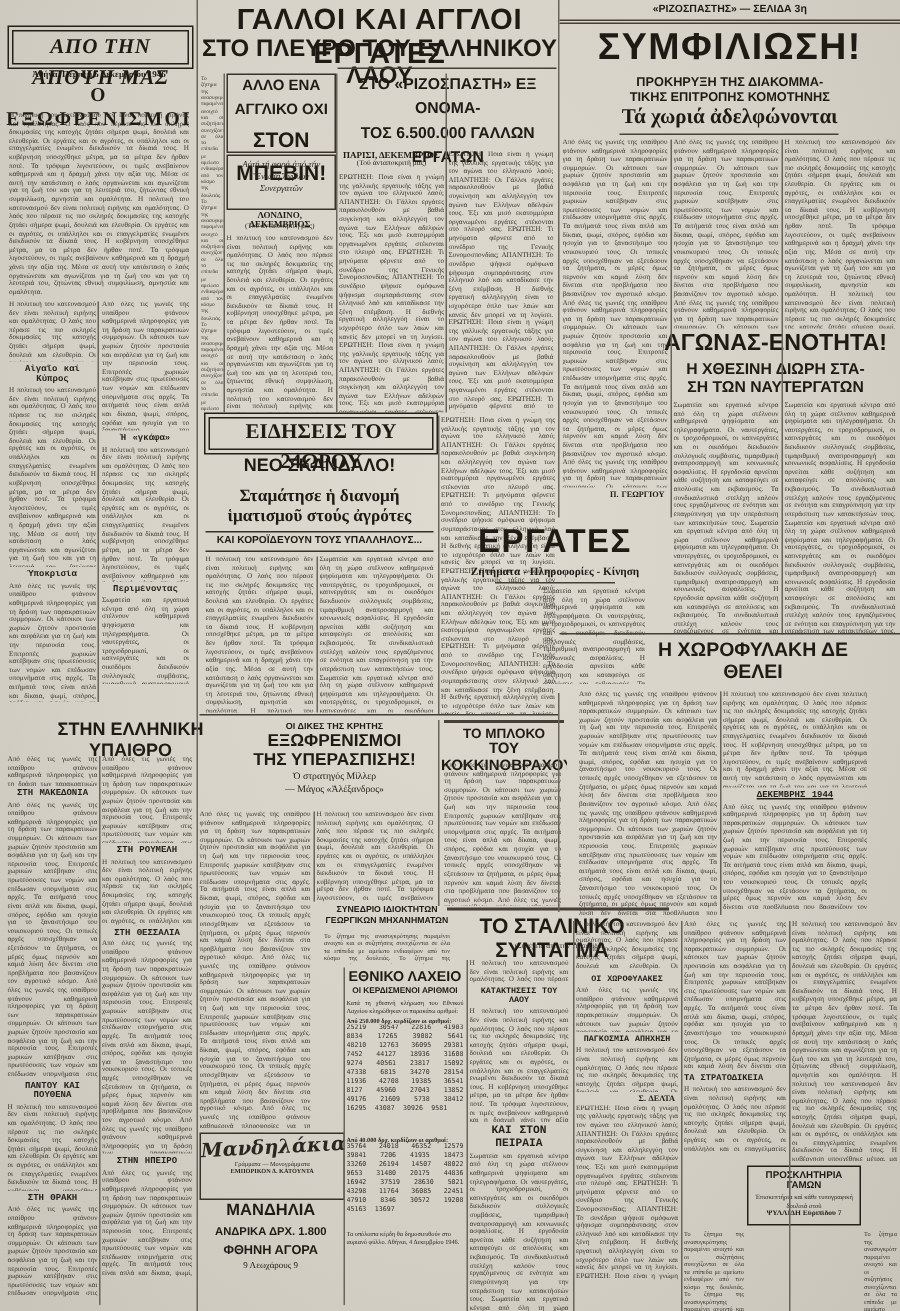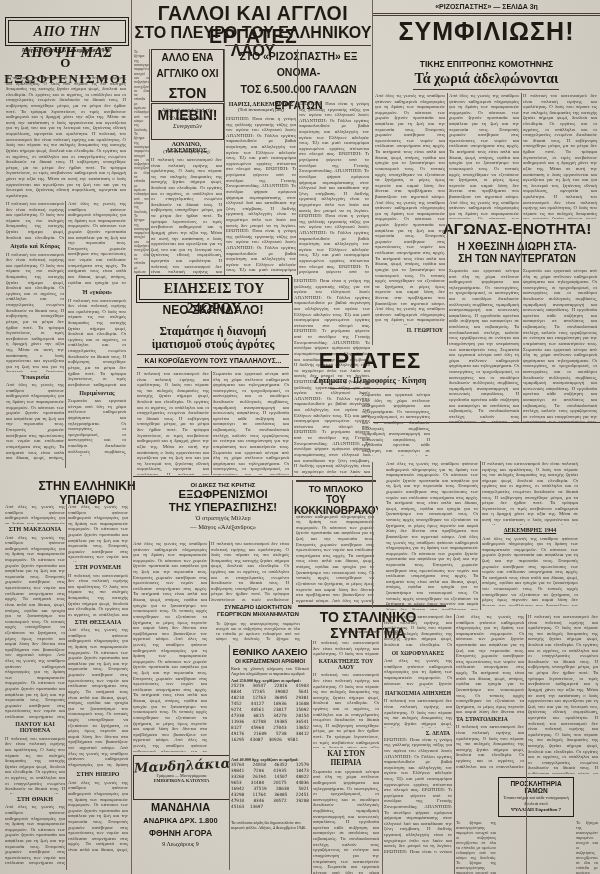--- a/index.html
+++ b/index.html
@@ -6,21 +6,21 @@
   #page{position:relative;width:600px;height:874px;margin:0 auto;overflow:hidden;
     background:radial-gradient(ellipse at 50% 38%, #dedad0 0%, #d6d2c8 55%, #c8c4ba 100%);
     font-family:"Liberation Serif", serif; color:#2b2620;}
   .abs{position:absolute;}
   .vr{position:absolute;width:1px;background:#6a645a;}
   .hr{position:absolute;height:1px;background:#453f37;}
   .c{position:absolute;overflow:hidden;text-align:justify;font-size:4.8px;line-height:1.17;
      color:#3a342c;word-spacing:.6px;}
   .c .t{overflow:hidden;}
   .c .sh{font-weight:bold;text-align:center;font-size:6px;line-height:1.1;color:#241f19;
-     margin:2px 0;overflow:hidden;font-family:Liberation Serif, serif;}
+     margin:2px 0;overflow:hidden;font-family:Liberation Mono, monospace;}
   .c .shl{text-align:left;}
   .c .sig{font-weight:bold;text-align:right;font-size:5.5px;color:#241f19;margin:2px 2px 0 0;}
   .hd{position:absolute;font-weight:bold;text-align:center;color:#1f1a14;overflow:hidden;}
   .sans{font-family:"Liberation Sans",sans-serif;}
   .serif{font-family:"Liberation Serif",serif;}
   .dbox{border:1px solid #241f19;outline:1px solid #241f19;outline-offset:2px;}
   .box1{border:1px solid #38322a;}
   .nums{font-family:"DejaVu Sans Mono",monospace;font-size:4.4px;line-height:1.35;
      text-align:justify;word-spacing:3px;color:#332d26;overflow:hidden;}
   .tinyc{font-size:4.2px;line-height:1.2;}
@@ -87,20 +87,21 @@
     <div class="hd sans" style="position:static;font-size:6.8px;line-height:12px;">ΚΑΙ ΚΟΡΟΪΔΕΥΟΥΝ ΤΟΥΣ ΥΠΑΛΛΗΛΟΥΣ...</div>
   </div>
   <div class="c" style="left:137px;top:371px;width:72px;height:104px;">Η πολιτική του κατευνασμού δεν είναι πολιτική ειρήνης και ομαλότητας. Ο λαός που πέρασε τις πιο σκληρές δοκιμασίες της κατοχής ζητάει σήμερα ψωμί, δουλειά και ελευθερία. Οι εργάτες και οι αγρότες, οι υπάλληλοι και οι επαγγελματίες ενωμένοι διεκδικούν τα δίκαιά τους. Η κυβέρνηση υποσχέθηκε μέτρα, μα τα μέτρα δεν ήρθαν ποτέ. Τα τρόφιμα λιγοστεύουν, οι τιμές ανεβαίνουν καθημερινά και η δραχμή χάνει την αξία της. Μέσα σε αυτή την κατάσταση ο λαός οργανώνεται και αγωνίζεται για τη ζωή του και για τη λευτεριά του, ζητώντας εθνική συμφιλίωση, αμνηστία και ομαλότητα. Η πολιτική του κατευνασμού δεν είναι πολιτική ειρήνης και ομαλότητας. Ο λαός που πέρασε τις πιο σκληρές δοκιμασίες της κατοχής ζητάει σήμερα ψωμί, δουλειά και ελευθερία. Οι εργάτες και οι αγρότες, οι υπάλληλοι και οι επαγγελματίες ενωμένοι διεκδικούν τα δίκαιά τους. Η κυβέρνηση υποσχέθηκε μέτρα, μα τα μέτρα δεν ήρθαν ποτέ. Τα τρόφιμα λιγοστεύουν, οι τιμές ανεβαίνουν καθημερινά και η δραχμή χάνει την αξία της. Μέσα σε αυτή την κατάσταση ο λαός οργανώνεται και αγωνίζεται για τη ζωή του και για τη λευτεριά του, ζητώντας εθνική συμφιλίωση, αμνηστία και ομαλότητα.</div>
   <div class="c" style="left:213px;top:371px;width:76px;height:104px;">Σωματεία και εργατικά κέντρα από όλη τη χώρα στέλνουν καθημερινά ψηφίσματα και τηλεγραφήματα. Οι ναυτεργάτες, οι τροχιοδρομικοί, οι καπνεργάτες και οι οικοδόμοι διεκδικούν συλλογικές συμβάσεις, τιμαριθμική αναπροσαρμογή και κοινωνικές ασφαλίσεις. Η εργοδοσία αρνείται κάθε συζήτηση και καταφεύγει σε απολύσεις και εκβιασμούς. Τα συνδικαλιστικά στελέχη καλούν τους εργαζόμενους σε ενότητα και επαγρύπνηση για την υπεράσπιση των κατακτήσεών τους. Σωματεία και εργατικά κέντρα από όλη τη χώρα στέλνουν καθημερινά ψηφίσματα και τηλεγραφήματα. Οι ναυτεργάτες, οι τροχιοδρομικοί, οι καπνεργάτες και οι οικοδόμοι διεκδικούν συλλογικές συμβάσεις, τιμαριθμική αναπροσαρμογή και κοινωνικές ασφαλίσεις. Η εργοδοσία αρνείται κάθε συζήτηση και καταφεύγει σε απολύσεις και εκβιασμούς. Τα συνδικαλιστικά στελέχη καλούν τους εργαζόμενους σε ενότητα και επαγρύπνηση για την υπεράσπιση των κατακτήσεών τους.</div>
   <div class="c" style="left:294px;top:278px;width:76px;height:198px;">ΕΡΩΤΗΣΗ: Ποια είναι η γνώμη της γαλλικής εργατικής τάξης για τον αγώνα του ελληνικού λαού; ΑΠΑΝΤΗΣΗ: Οι Γάλλοι εργάτες παρακολουθούν με βαθιά συγκίνηση και αλληλεγγύη τον αγώνα των Ελλήνων αδελφών τους. Έξι και μισό εκατομμύρια οργανωμένοι εργάτες στέκονται στο πλευρό σας. ΕΡΩΤΗΣΗ: Τι μηνύματα φέρνετε από το συνέδριο της Γενικής Συνομοσπονδίας; ΑΠΑΝΤΗΣΗ: Το συνέδριο ψήφισε ομόφωνα ψήφισμα συμπαράστασης στον ελληνικό λαό και καταδίκασε την ξένη επέμβαση. Η διεθνής εργατική αλληλεγγύη είναι το ισχυρότερο όπλο των λαών και κανείς δεν μπορεί να τη λυγίσει. ΕΡΩΤΗΣΗ: Ποια είναι η γνώμη της γαλλικής εργατικής τάξης για τον αγώνα του ελληνικού λαού; ΑΠΑΝΤΗΣΗ: Οι Γάλλοι εργάτες παρακολουθούν με βαθιά συγκίνηση και αλληλεγγύη τον αγώνα των Ελλήνων αδελφών τους. Έξι και μισό εκατομμύρια οργανωμένοι εργάτες στέκονται στο πλευρό σας. ΕΡΩΤΗΣΗ: Τι μηνύματα φέρνετε από το συνέδριο της Γενικής Συνομοσπονδίας; ΑΠΑΝΤΗΣΗ: Το συνέδριο ψήφισε ομόφωνα ψήφισμα συμπαράστασης στον ελληνικό λαό και καταδίκασε την ξένη επέμβαση. Η διεθνής εργατική αλληλεγγύη είναι το ισχυρότερο όπλο των λαών και κανείς δεν μπορεί να τη λυγίσει. ΕΡΩΤΗΣΗ: Ποια είναι η γνώμη της γαλλικής εργατικής τάξης για τον αγώνα του ελληνικού λαού; ΑΠΑΝΤΗΣΗ: Οι Γάλλοι εργάτες παρακολουθούν με βαθιά συγκίνηση και αλληλεγγύη τον αγώνα των Ελλήνων αδελφών τους. Έξι και μισό εκατομμύρια οργανωμένοι εργάτες στέκονται στο πλευρό σας. ΕΡΩΤΗΣΗ: Τι μηνύματα φέρνετε από το συνέδριο της Γενικής Συνομοσπονδίας; ΑΠΑΝΤΗΣΗ: Το συνέδριο ψήφισε ομόφωνα ψήφισμα συμπαράστασης στον ελληνικό λαό και καταδίκασε την ξένη επέμβαση. Η διεθνής εργατική αλληλεγγύη είναι το ισχυρότερο όπλο των λαών και κανείς δεν μπορεί να τη λυγίσει.</div>
 
   <div class="hd sans" style="left:373px;top:3px;width:227px;font-size:7px;">«ΡΙΖΟΣΠΑΣΤΗΣ» — ΣΕΛΙΔΑ 3η</div>
   <div class="hr" style="left:373px;top:13px;width:227px;"></div>
   <div class="hr" style="left:373px;top:15px;width:227px;"></div>
   <div class="hd sans" style="left:373px;top:17px;width:227px;font-size:25px;letter-spacing:1px;">ΣΥΜΦΙΛΙΩΣΗ!</div>
+  <div class="hd sans" style="left:373px;top:49px;width:227px;font-size:8.5px;">ΠΡΟΚΗΡΥΞΗ ΤΗΣ ΔΙΑΚΟΜΜΑ-</div>
   <div class="hd serif" style="left:373px;top:71px;width:227px;font-size:14px;">Τά χωριά ἀδελφώνονται</div>
   <div class="hd sans" style="left:373px;top:59px;width:227px;font-size:8.5px;">ΤΙΚΗΣ ΕΠΙΤΡΟΠΗΣ ΚΟΜΟΤΗΝΗΣ</div>
   <div class="hr" style="left:413px;top:89px;width:146px;"></div>
   <div class="c" style="left:375px;top:93px;width:70px;height:246px;">
     <div class="t" style="height:232px;">Από όλες τις γωνιές της υπαίθρου φτάνουν καθημερινά πληροφορίες για τη δράση των παρακρατικών συμμοριών. Οι κάτοικοι των χωριών ζητούν προστασία και ασφάλεια για τη ζωή και την περιουσία τους. Επιτροπές χωρικών κατέβηκαν στις πρωτεύουσες των νομών και επέδωσαν υπομνήματα στις αρχές. Τα αιτήματά τους είναι απλά και δίκαια, ψωμί, σπόρος, εφόδια και ησυχία για το ξαναστήσιμο του νοικοκυριού τους. Οι τοπικές αρχές υποσχέθηκαν να εξετάσουν τα ζητήματα, οι μέρες όμως περνούν και καμιά λύση δεν δίνεται στα προβλήματα που βασανίζουν τον αγροτικό κόσμο. Από όλες τις γωνιές της υπαίθρου φτάνουν καθημερινά πληροφορίες για τη δράση των παρακρατικών συμμοριών. Οι κάτοικοι των χωριών ζητούν προστασία και ασφάλεια για τη ζωή και την περιουσία τους. Επιτροπές χωρικών κατέβηκαν στις πρωτεύουσες των νομών και επέδωσαν υπομνήματα στις αρχές. Τα αιτήματά τους είναι απλά και δίκαια, ψωμί, σπόρος, εφόδια και ησυχία για το ξαναστήσιμο του νοικοκυριού τους. Οι τοπικές αρχές υποσχέθηκαν να εξετάσουν τα ζητήματα, οι μέρες όμως περνούν και καμιά λύση δεν δίνεται στα προβλήματα που βασανίζουν τον αγροτικό κόσμο. Από όλες τις γωνιές της υπαίθρου φτάνουν καθημερινά πληροφορίες για τη δράση των παρακρατικών συμμοριών. Οι κάτοικοι των χωριών ζητούν προστασία και ασφάλεια για τη ζωή και την περιουσία τους. Επιτροπές χωρικών κατέβηκαν στις πρωτεύουσες των νομών και επέδωσαν υπομνήματα στις αρχές. Τα αιτήματά τους είναι απλά και δίκαια, ψωμί, σπόρος, εφόδια και ησυχία για το ξαναστήσιμο του νοικοκυριού τους. Οι τοπικές αρχές υποσχέθηκαν να εξετάσουν τα ζητήματα, οι μέρες όμως περνούν και καμιά λύση δεν δίνεται στα προβλήματα που βασανίζουν τον αγροτικό κόσμο.</div>
     <div class="sig">Π. ΓΕΩΡΓΙΟΥ</div>
   </div>
   <div class="c" style="left:449px;top:93px;width:70px;height:126px;">Από όλες τις γωνιές της υπαίθρου φτάνουν καθημερινά πληροφορίες για τη δράση των παρακρατικών συμμοριών. Οι κάτοικοι των χωριών ζητούν προστασία και ασφάλεια για τη ζωή και την περιουσία τους. Επιτροπές χωρικών κατέβηκαν στις πρωτεύουσες των νομών και επέδωσαν υπομνήματα στις αρχές. Τα αιτήματά τους είναι απλά και δίκαια, ψωμί, σπόρος, εφόδια και ησυχία για το ξαναστήσιμο του νοικοκυριού τους. Οι τοπικές αρχές υποσχέθηκαν να εξετάσουν τα ζητήματα, οι μέρες όμως περνούν και καμιά λύση δεν δίνεται στα προβλήματα που βασανίζουν τον αγροτικό κόσμο. Από όλες τις γωνιές της υπαίθρου φτάνουν καθημερινά πληροφορίες για τη δράση των παρακρατικών συμμοριών. Οι κάτοικοι των χωριών ζητούν προστασία και ασφάλεια για τη ζωή και την περιουσία τους. Επιτροπές χωρικών κατέβηκαν στις πρωτεύουσες των νομών και επέδωσαν υπομνήματα στις αρχές. Τα αιτήματά τους είναι απλά και δίκαια, ψωμί, σπόρος, εφόδια και ησυχία για το ξαναστήσιμο του νοικοκυριού τους. Οι τοπικές αρχές υποσχέθηκαν να εξετάσουν τα ζητήματα, οι μέρες όμως περνούν και καμιά λύση δεν δίνεται στα προβλήματα που βασανίζουν τον αγροτικό κόσμο.</div>
   <div class="c" style="left:523px;top:93px;width:74px;height:126px;">Η πολιτική του κατευνασμού δεν είναι πολιτική ειρήνης και ομαλότητας. Ο λαός που πέρασε τις πιο σκληρές δοκιμασίες της κατοχής ζητάει σήμερα ψωμί, δουλειά και ελευθερία. Οι εργάτες και οι αγρότες, οι υπάλληλοι και οι επαγγελματίες ενωμένοι διεκδικούν τα δίκαιά τους. Η κυβέρνηση υποσχέθηκε μέτρα, μα τα μέτρα δεν ήρθαν ποτέ. Τα τρόφιμα λιγοστεύουν, οι τιμές ανεβαίνουν καθημερινά και η δραχμή χάνει την αξία της. Μέσα σε αυτή την κατάσταση ο λαός οργανώνεται και αγωνίζεται για τη ζωή του και για τη λευτεριά του, ζητώντας εθνική συμφιλίωση, αμνηστία και ομαλότητα. Η πολιτική του κατευνασμού δεν είναι πολιτική ειρήνης και ομαλότητας. Ο λαός που πέρασε τις πιο σκληρές δοκιμασίες της κατοχής ζητάει σήμερα ψωμί, δουλειά και ελευθερία. Οι εργάτες και οι αγρότες, οι υπάλληλοι και οι επαγγελματίες ενωμένοι διεκδικούν τα δίκαιά τους. Η κυβέρνηση υποσχέθηκε μέτρα, μα τα μέτρα δεν ήρθαν ποτέ. Τα τρόφιμα λιγοστεύουν, οι τιμές ανεβαίνουν καθημερινά και η δραχμή χάνει την αξία της. Μέσα σε αυτή την κατάσταση ο λαός οργανώνεται και αγωνίζεται για τη ζωή του και για τη λευτεριά του, ζητώντας εθνική συμφιλίωση, αμνηστία και ομαλότητα.</div>
 
@@ -108,20 +109,21 @@
   <div class="hd sans" style="left:437px;top:240px;width:160px;font-size:10.5px;">Η ΧΘΕΣΙΝΗ ΔΙΩΡΗ ΣΤΑ-</div>
   <div class="hd sans" style="left:437px;top:252px;width:160px;font-size:10.5px;">ΣΗ ΤΩΝ ΝΑΥΤΕΡΓΑΤΩΝ</div>
   <div class="c" style="left:449px;top:268px;width:70px;height:154px;">Σωματεία και εργατικά κέντρα από όλη τη χώρα στέλνουν καθημερινά ψηφίσματα και τηλεγραφήματα. Οι ναυτεργάτες, οι τροχιοδρομικοί, οι καπνεργάτες και οι οικοδόμοι διεκδικούν συλλογικές συμβάσεις, τιμαριθμική αναπροσαρμογή και κοινωνικές ασφαλίσεις. Η εργοδοσία αρνείται κάθε συζήτηση και καταφεύγει σε απολύσεις και εκβιασμούς. Τα συνδικαλιστικά στελέχη καλούν τους εργαζόμενους σε ενότητα και επαγρύπνηση για την υπεράσπιση των κατακτήσεών τους. Σωματεία και εργατικά κέντρα από όλη τη χώρα στέλνουν καθημερινά ψηφίσματα και τηλεγραφήματα. Οι ναυτεργάτες, οι τροχιοδρομικοί, οι καπνεργάτες και οι οικοδόμοι διεκδικούν συλλογικές συμβάσεις, τιμαριθμική αναπροσαρμογή και κοινωνικές ασφαλίσεις. Η εργοδοσία αρνείται κάθε συζήτηση και καταφεύγει σε απολύσεις και εκβιασμούς. Τα συνδικαλιστικά στελέχη καλούν τους εργαζόμενους σε ενότητα και επαγρύπνηση για την υπεράσπιση των κατακτήσεών τους. Σωματεία και εργατικά κέντρα από όλη τη χώρα στέλνουν καθημερινά ψηφίσματα και τηλεγραφήματα. Οι ναυτεργάτες, οι τροχιοδρομικοί, οι καπνεργάτες και οι οικοδόμοι διεκδικούν συλλογικές συμβάσεις, τιμαριθμική αναπροσαρμογή και κοινωνικές ασφαλίσεις. Η εργοδοσία αρνείται κάθε συζήτηση και καταφεύγει σε απολύσεις και εκβιασμούς. Τα συνδικαλιστικά στελέχη καλούν τους εργαζόμενους σε ενότητα και επαγρύπνηση για την υπεράσπιση των κατακτήσεών τους.</div>
   <div class="c" style="left:523px;top:268px;width:74px;height:154px;">Σωματεία και εργατικά κέντρα από όλη τη χώρα στέλνουν καθημερινά ψηφίσματα και τηλεγραφήματα. Οι ναυτεργάτες, οι τροχιοδρομικοί, οι καπνεργάτες και οι οικοδόμοι διεκδικούν συλλογικές συμβάσεις, τιμαριθμική αναπροσαρμογή και κοινωνικές ασφαλίσεις. Η εργοδοσία αρνείται κάθε συζήτηση και καταφεύγει σε απολύσεις και εκβιασμούς. Τα συνδικαλιστικά στελέχη καλούν τους εργαζόμενους σε ενότητα και επαγρύπνηση για την υπεράσπιση των κατακτήσεών τους. Σωματεία και εργατικά κέντρα από όλη τη χώρα στέλνουν καθημερινά ψηφίσματα και τηλεγραφήματα. Οι ναυτεργάτες, οι τροχιοδρομικοί, οι καπνεργάτες και οι οικοδόμοι διεκδικούν συλλογικές συμβάσεις, τιμαριθμική αναπροσαρμογή και κοινωνικές ασφαλίσεις. Η εργοδοσία αρνείται κάθε συζήτηση και καταφεύγει σε απολύσεις και εκβιασμούς. Τα συνδικαλιστικά στελέχη καλούν τους εργαζόμενους σε ενότητα και επαγρύπνηση για την υπεράσπιση των κατακτήσεών τους. Σωματεία και εργατικά κέντρα από όλη τη χώρα στέλνουν καθημερινά ψηφίσματα και τηλεγραφήματα. Οι ναυτεργάτες, οι τροχιοδρομικοί, οι καπνεργάτες και οι οικοδόμοι διεκδικούν συλλογικές συμβάσεις, τιμαριθμική αναπροσαρμογή και κοινωνικές ασφαλίσεις. Η εργοδοσία αρνείται κάθε συζήτηση και καταφεύγει σε απολύσεις και εκβιασμούς. Τα συνδικαλιστικά στελέχη καλούν τους εργαζόμενους σε ενότητα και επαγρύπνηση για την υπεράσπιση των κατακτήσεών τους.</div>
 
   <div class="hd sans" style="left:310px;top:348px;width:120px;font-size:22px;letter-spacing:1px;">ΕΡΓΑΤΕΣ</div>
   <div class="hd serif" style="left:310px;top:376px;width:120px;font-size:7.5px;">Ζητήματα - Πληροφορίες - Κίνηση</div>
   <div class="hr" style="left:330px;top:388px;width:80px;"></div>
   <div class="c" style="left:362px;top:392px;width:68px;height:64px;">Σωματεία και εργατικά κέντρα από όλη τη χώρα στέλνουν καθημερινά ψηφίσματα και τηλεγραφήματα. Οι ναυτεργάτες, οι τροχιοδρομικοί, οι καπνεργάτες και οι οικοδόμοι διεκδικούν συλλογικές συμβάσεις, τιμαριθμική αναπροσαρμογή και κοινωνικές ασφαλίσεις. Η εργοδοσία αρνείται κάθε συζήτηση και καταφεύγει σε απολύσεις και εκβιασμούς. Τα συνδικαλιστικά στελέχη καλούν τους εργαζόμενους σε ενότητα και επαγρύπνηση για την υπεράσπιση των κατακτήσεών τους.</div>
 
+  <div class="hd sans" style="left:418px;top:425px;width:168px;font-size:13px;">Η ΧΩΡΟΦΥΛΑΚΗ ΔΕ ΘΕΛΕΙ</div>
   <div class="c" style="left:386px;top:461px;width:92px;height:149px;">Από όλες τις γωνιές της υπαίθρου φτάνουν καθημερινά πληροφορίες για τη δράση των παρακρατικών συμμοριών. Οι κάτοικοι των χωριών ζητούν προστασία και ασφάλεια για τη ζωή και την περιουσία τους. Επιτροπές χωρικών κατέβηκαν στις πρωτεύουσες των νομών και επέδωσαν υπομνήματα στις αρχές. Τα αιτήματά τους είναι απλά και δίκαια, ψωμί, σπόρος, εφόδια και ησυχία για το ξαναστήσιμο του νοικοκυριού τους. Οι τοπικές αρχές υποσχέθηκαν να εξετάσουν τα ζητήματα, οι μέρες όμως περνούν και καμιά λύση δεν δίνεται στα προβλήματα που βασανίζουν τον αγροτικό κόσμο. Από όλες τις γωνιές της υπαίθρου φτάνουν καθημερινά πληροφορίες για τη δράση των παρακρατικών συμμοριών. Οι κάτοικοι των χωριών ζητούν προστασία και ασφάλεια για τη ζωή και την περιουσία τους. Επιτροπές χωρικών κατέβηκαν στις πρωτεύουσες των νομών και επέδωσαν υπομνήματα στις αρχές. Τα αιτήματά τους είναι απλά και δίκαια, ψωμί, σπόρος, εφόδια και ησυχία για το ξαναστήσιμο του νοικοκυριού τους. Οι τοπικές αρχές υποσχέθηκαν να εξετάσουν τα ζητήματα, οι μέρες όμως περνούν και καμιά λύση δεν δίνεται στα προβλήματα που βασανίζουν τον αγροτικό κόσμο. Από όλες τις γωνιές της υπαίθρου φτάνουν καθημερινά πληροφορίες για τη δράση των παρακρατικών συμμοριών. Οι κάτοικοι των χωριών ζητούν προστασία και ασφάλεια για τη ζωή και την περιουσία τους. Επιτροπές χωρικών κατέβηκαν στις πρωτεύουσες των νομών και επέδωσαν υπομνήματα στις αρχές. Τα αιτήματά τους είναι απλά και δίκαια, ψωμί, σπόρος, εφόδια και ησυχία για το ξαναστήσιμο του νοικοκυριού τους. Οι τοπικές αρχές υποσχέθηκαν να εξετάσουν τα ζητήματα, οι μέρες όμως περνούν και καμιά λύση δεν δίνεται στα προβλήματα που βασανίζουν τον αγροτικό κόσμο.</div>
   <div class="c" style="left:482px;top:461px;width:96px;height:149px;">
     <div class="t" style="height:64px;">Η πολιτική του κατευνασμού δεν είναι πολιτική ειρήνης και ομαλότητας. Ο λαός που πέρασε τις πιο σκληρές δοκιμασίες της κατοχής ζητάει σήμερα ψωμί, δουλειά και ελευθερία. Οι εργάτες και οι αγρότες, οι υπάλληλοι και οι επαγγελματίες ενωμένοι διεκδικούν τα δίκαιά τους. Η κυβέρνηση υποσχέθηκε μέτρα, μα τα μέτρα δεν ήρθαν ποτέ. Τα τρόφιμα λιγοστεύουν, οι τιμές ανεβαίνουν καθημερινά και η δραχμή χάνει την αξία της. Μέσα σε αυτή την κατάσταση ο λαός οργανώνεται και αγωνίζεται για τη ζωή του και για τη λευτεριά του, ζητώντας εθνική συμφιλίωση, αμνηστία και ομαλότητα.</div>
     <div class="sh sans" style="text-decoration:underline;">ΔΕΚΕΜΒΡΗΣ 1944</div>
     <div class="t" style="height:70px;">Από όλες τις γωνιές της υπαίθρου φτάνουν καθημερινά πληροφορίες για τη δράση των παρακρατικών συμμοριών. Οι κάτοικοι των χωριών ζητούν προστασία και ασφάλεια για τη ζωή και την περιουσία τους. Επιτροπές χωρικών κατέβηκαν στις πρωτεύουσες των νομών και επέδωσαν υπομνήματα στις αρχές. Τα αιτήματά τους είναι απλά και δίκαια, ψωμί, σπόρος, εφόδια και ησυχία για το ξαναστήσιμο του νοικοκυριού τους. Οι τοπικές αρχές υποσχέθηκαν να εξετάσουν τα ζητήματα, οι μέρες όμως περνούν και καμιά λύση δεν δίνεται στα προβλήματα που βασανίζουν τον αγροτικό κόσμο. Από όλες τις γωνιές της υπαίθρου φτάνουν καθημερινά πληροφορίες για τη δράση των παρακρατικών συμμοριών. Οι κάτοικοι των χωριών ζητούν προστασία και ασφάλεια για τη ζωή και την περιουσία τους. Επιτροπές χωρικών κατέβηκαν στις πρωτεύουσες των νομών και επέδωσαν υπομνήματα στις αρχές. Τα αιτήματά τους είναι απλά και δίκαια, ψωμί, σπόρος, εφόδια και ησυχία για το ξαναστήσιμο του νοικοκυριού τους. Οι τοπικές αρχές υποσχέθηκαν να εξετάσουν τα ζητήματα, οι μέρες όμως περνούν και καμιά λύση δεν δίνεται στα προβλήματα που βασανίζουν τον αγροτικό κόσμο.</div>
   </div>
 
   <div class="hd sans" style="left:16px;top:479px;width:142px;font-size:12px;">ΣΤΗΝ ΕΛΛΗΝΙΚΗ ΥΠΑΙΘΡΟ</div>
   <div class="c" style="left:5px;top:504px;width:60px;height:370px;">
     <div class="t" style="height:20px;">Από όλες τις γωνιές της υπαίθρου φτάνουν καθημερινά πληροφορίες για τη δράση των παρακρατικών συμμοριών. Οι κάτοικοι των χωριών ζητούν προστασία και ασφάλεια για τη ζωή και την περιουσία τους. Επιτροπές χωρικών κατέβηκαν στις πρωτεύουσες των νομών και επέδωσαν υπομνήματα στις αρχές. Τα αιτήματά τους είναι απλά και δίκαια, ψωμί, σπόρος, εφόδια και ησυχία για το ξαναστήσιμο του νοικοκυριού τους. Οι τοπικές αρχές υποσχέθηκαν να εξετάσουν τα ζητήματα, οι μέρες όμως περνούν και καμιά λύση δεν δίνεται στα προβλήματα που βασανίζουν τον αγροτικό κόσμο.</div>

